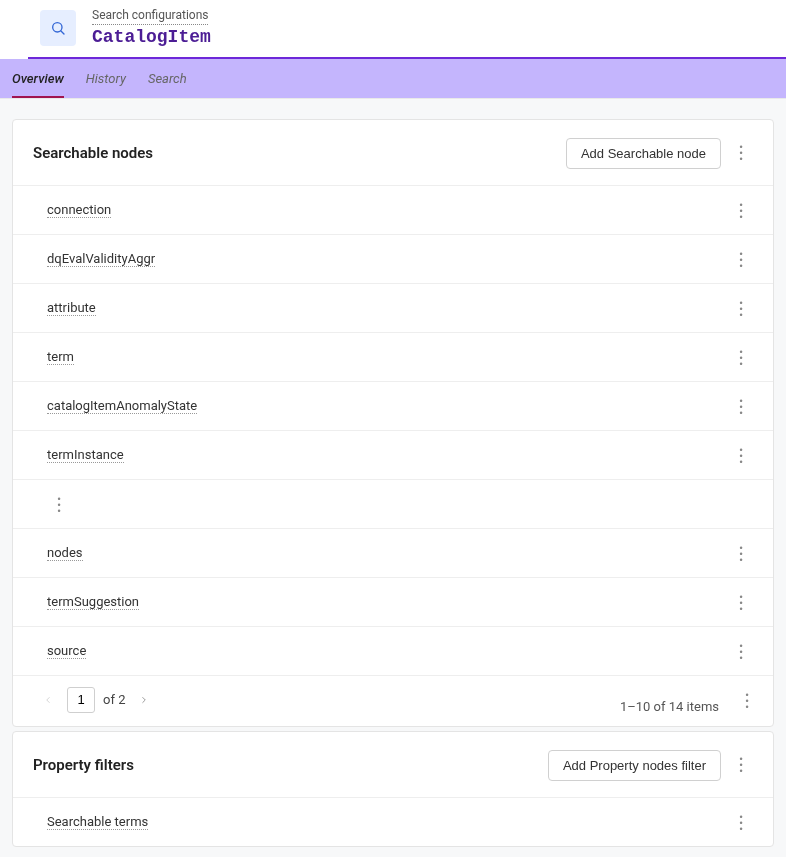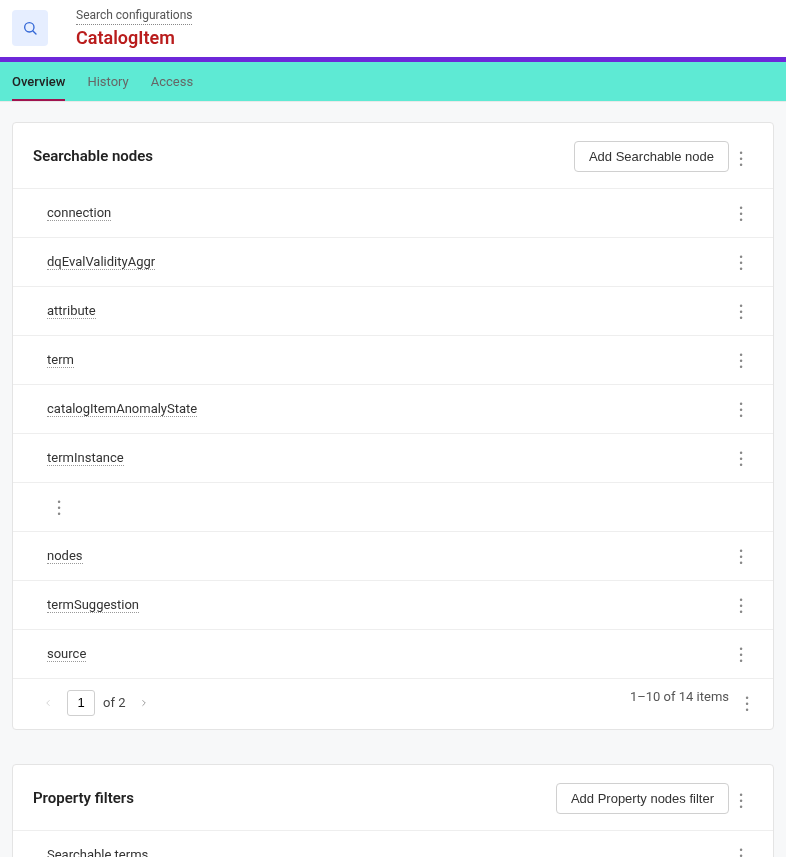--- a/index.html
+++ b/index.html
@@ -11,23 +11,24 @@
     background: #fff;
     width: 786px;
   }
   * { box-sizing: border-box; }
 
   
   .page-header {
     display: flex;
     align-items: center;
     padding: 8px 12px;
-    gap: 28px;
-    border-bottom: 5px solid #6d28d9;
+    gap: 16px;
+    border-bottom: 2px solid #6d28d9;
     background: #fff;
+    margin-left: 28px;
   }
   .icon-tile {
     width: 36px;
     height: 36px;
     background: #e6eeff;
     border-radius: 4px;
     display: flex;
     align-items: center;
     justify-content: center;
     color: #3367d6;
@@ -38,29 +39,31 @@
   .breadcrumb {
     font-size: 12px;
     color: #555;
     text-decoration: none;
     border-bottom: 1px dotted #888;
     width: fit-content;
   }
   .page-title {
     font-size: 18px;
     font-weight: 600;
-    color: #b91c1c;
+    color: #4c1d95;
     margin-top: 1px;
+    font-family: Liberation Mono, monospace;
   }
 
   
   .tabs-row {
-    background: #5eead4;
+    background: #c4b5fd;
     border-bottom: 1px solid #e9e9e9;
     padding: 0 12px;
+    font-style: italic;
   }
   .tabs {
     display: flex;
     gap: 22px;
     font-size: 13px;
   }
   .tab {
     padding: 12px 0 10px;
     color: #666;
     cursor: pointer;
@@ -70,35 +73,35 @@
     font-weight: 500;
     border-bottom: 2px solid #a0144f;
   }
 
   
   .content-area { background: #f7f8f9; padding: 20px 12px; }
   .panel {
     background: #fff;
     border: 1px solid #e4e4e4;
     border-radius: 4px;
-    margin-bottom: 34px;
+    margin-bottom: 4px;
     overflow: hidden;
   }
   .panel-header {
     display: flex;
     align-items: center;
     justify-content: space-between;
     padding: 18px 20px 16px;
   }
   .panel-title {
     font-size: 15px;
     font-weight: 600;
     color: #222;
   }
-  .panel-actions { display: flex; align-items: flex-end; }
+  .panel-actions { display: flex; align-items: flex-start; gap: 8px; }
   .btn-outline {
     font-size: 13px;
     color: #333;
     background: #fff;
     border: 1px solid #d0d0d0;
     padding: 7px 14px;
     border-radius: 4px;
     cursor: pointer;
   }
   .more-btn {
@@ -161,21 +164,21 @@
   .pager-arrow.disabled { color: #ccc; cursor: default; }
   .pager-arrow svg { width: 14px; height: 14px; }
   .page-input {
     width: 28px;
     height: 26px;
     border: 1px solid #cfcfcf;
     border-radius: 3px;
     text-align: center;
     font-size: 13px;
   }
-  .pager-right { display:flex; align-items:flex-start; gap:6px; color:#555; }
+  .pager-right { display:flex; align-items:flex-end; gap:16px; color:#555; }
 </style>
 </head>
 <body>
 
 <div class="page-header">
   <div class="icon-tile">
     <svg viewBox="0 0 24 24" fill="none" stroke="currentColor" stroke-width="2" stroke-linecap="round" stroke-linejoin="round">
       <circle cx="11" cy="11" r="7"></circle>
       <line x1="21" y1="21" x2="16.5" y2="16.5"></line>
     </svg>
@@ -183,21 +186,21 @@
   <div class="header-texts">
     <a class="breadcrumb">Search configurations</a>
     <div class="page-title">CatalogItem</div>
   </div>
 </div>
 
 <div class="tabs-row">
   <div class="tabs" id="tabs">
       <div class="tab active">Overview</div>
       <div class="tab">History</div>
-      <div class="tab">Access</div>
+      <div class="tab">Search</div>
     </div>
 </div>
 
 <div class="content-area">
 
   <div class="panel">
     <div class="panel-header">
       <div class="panel-title">Searchable nodes</div>
       <div class="panel-actions">
         <button class="btn-outline">Add Searchable node</button>

